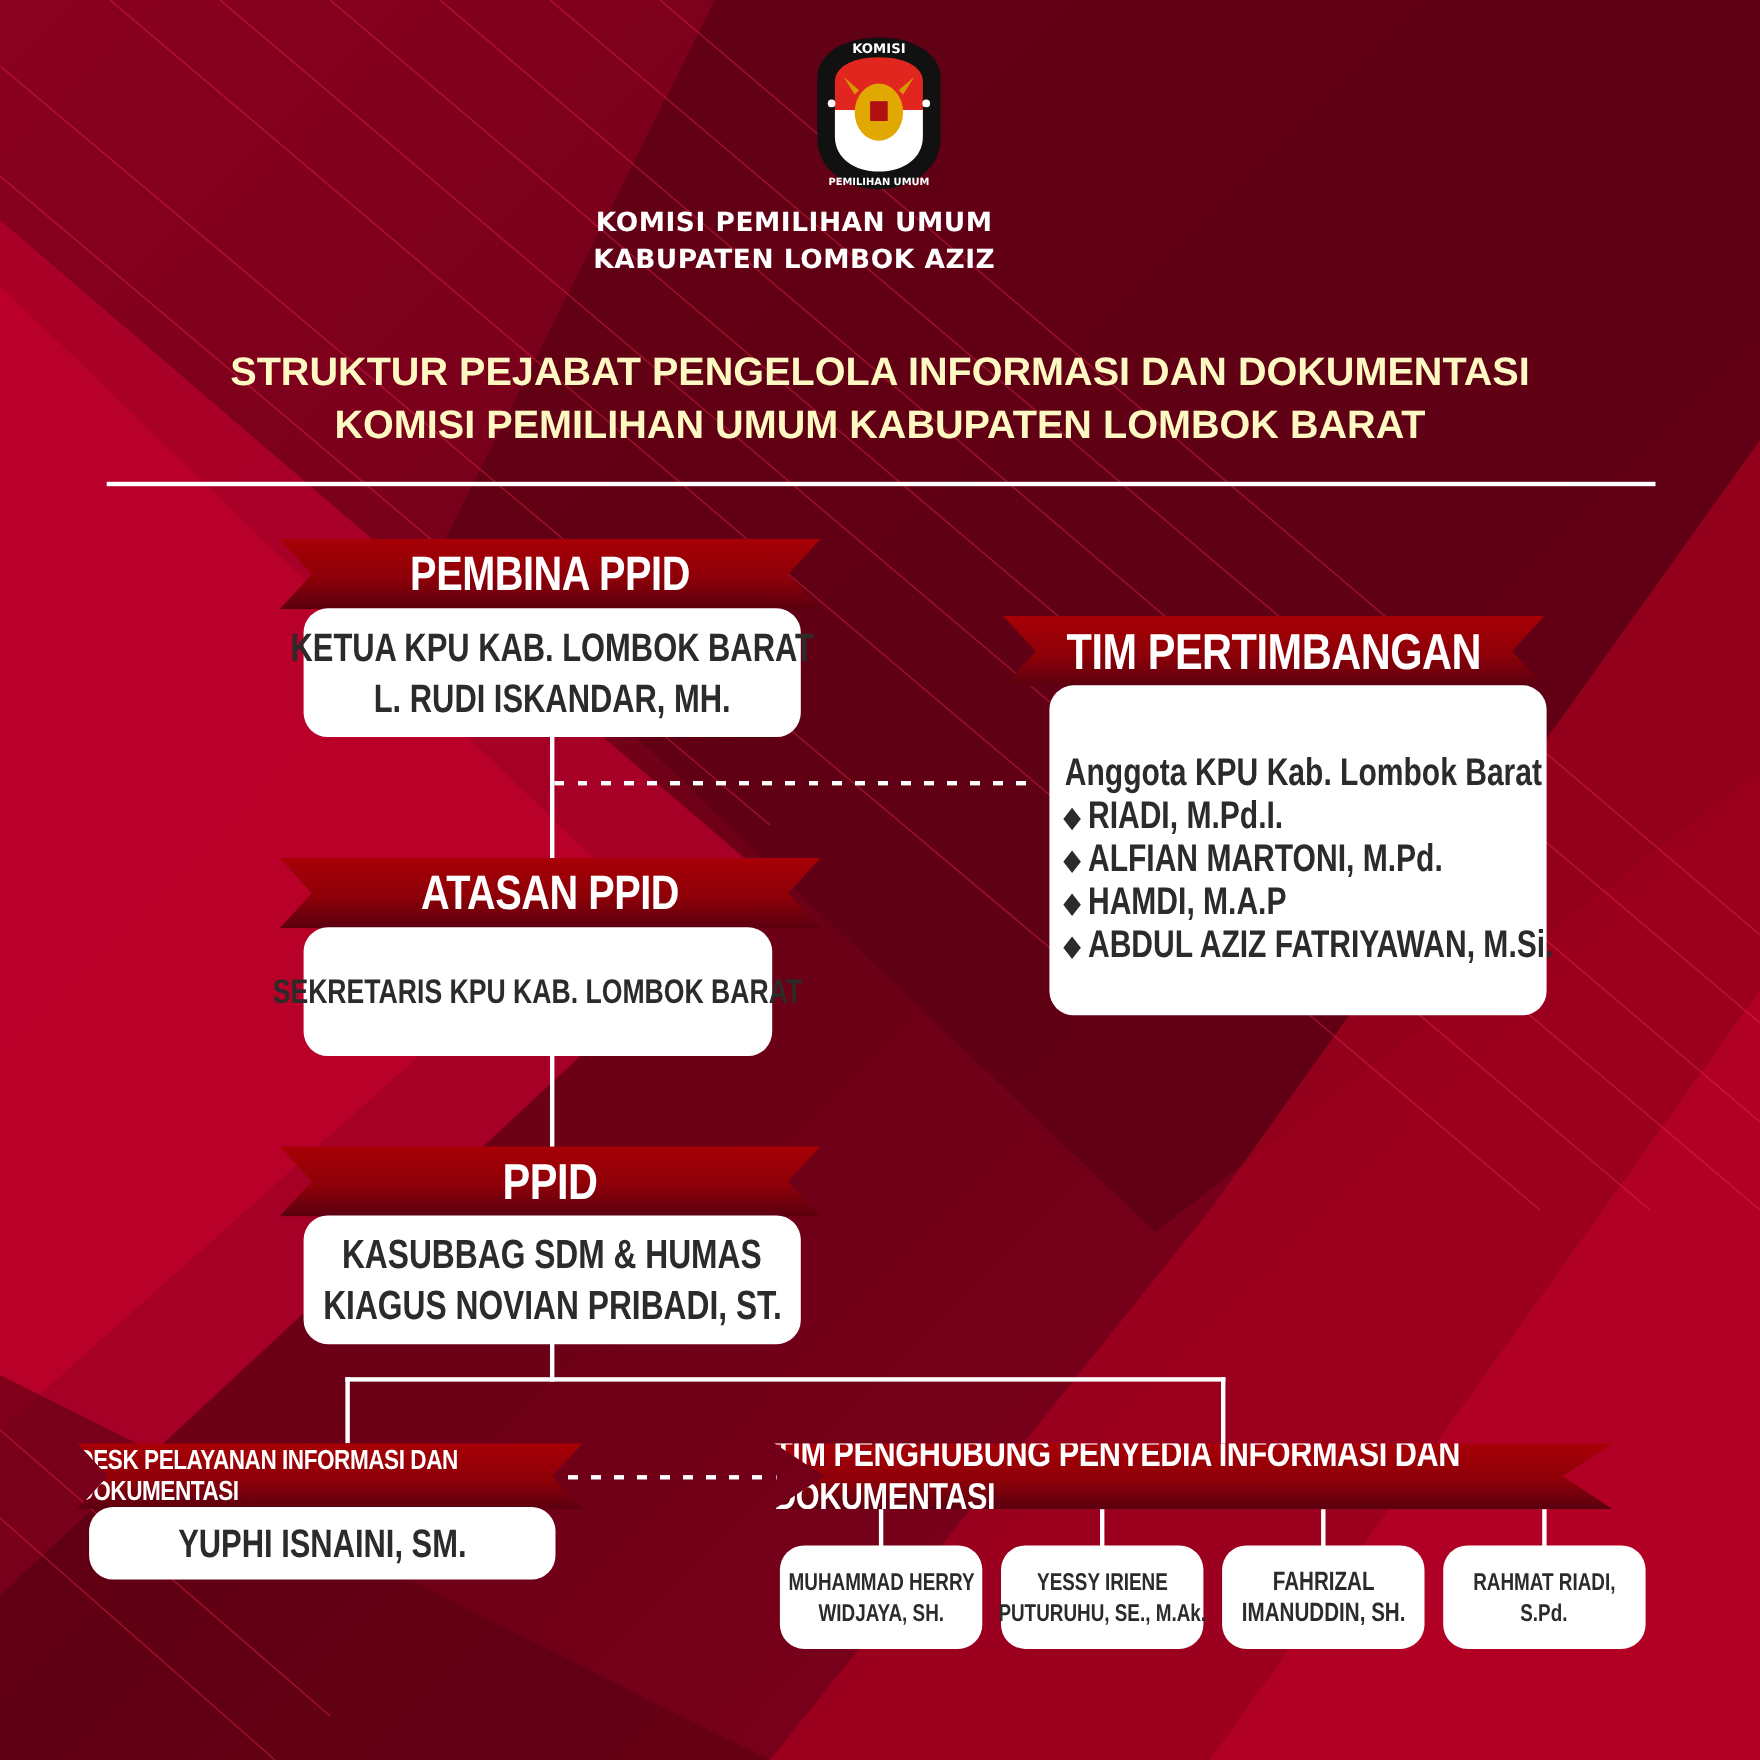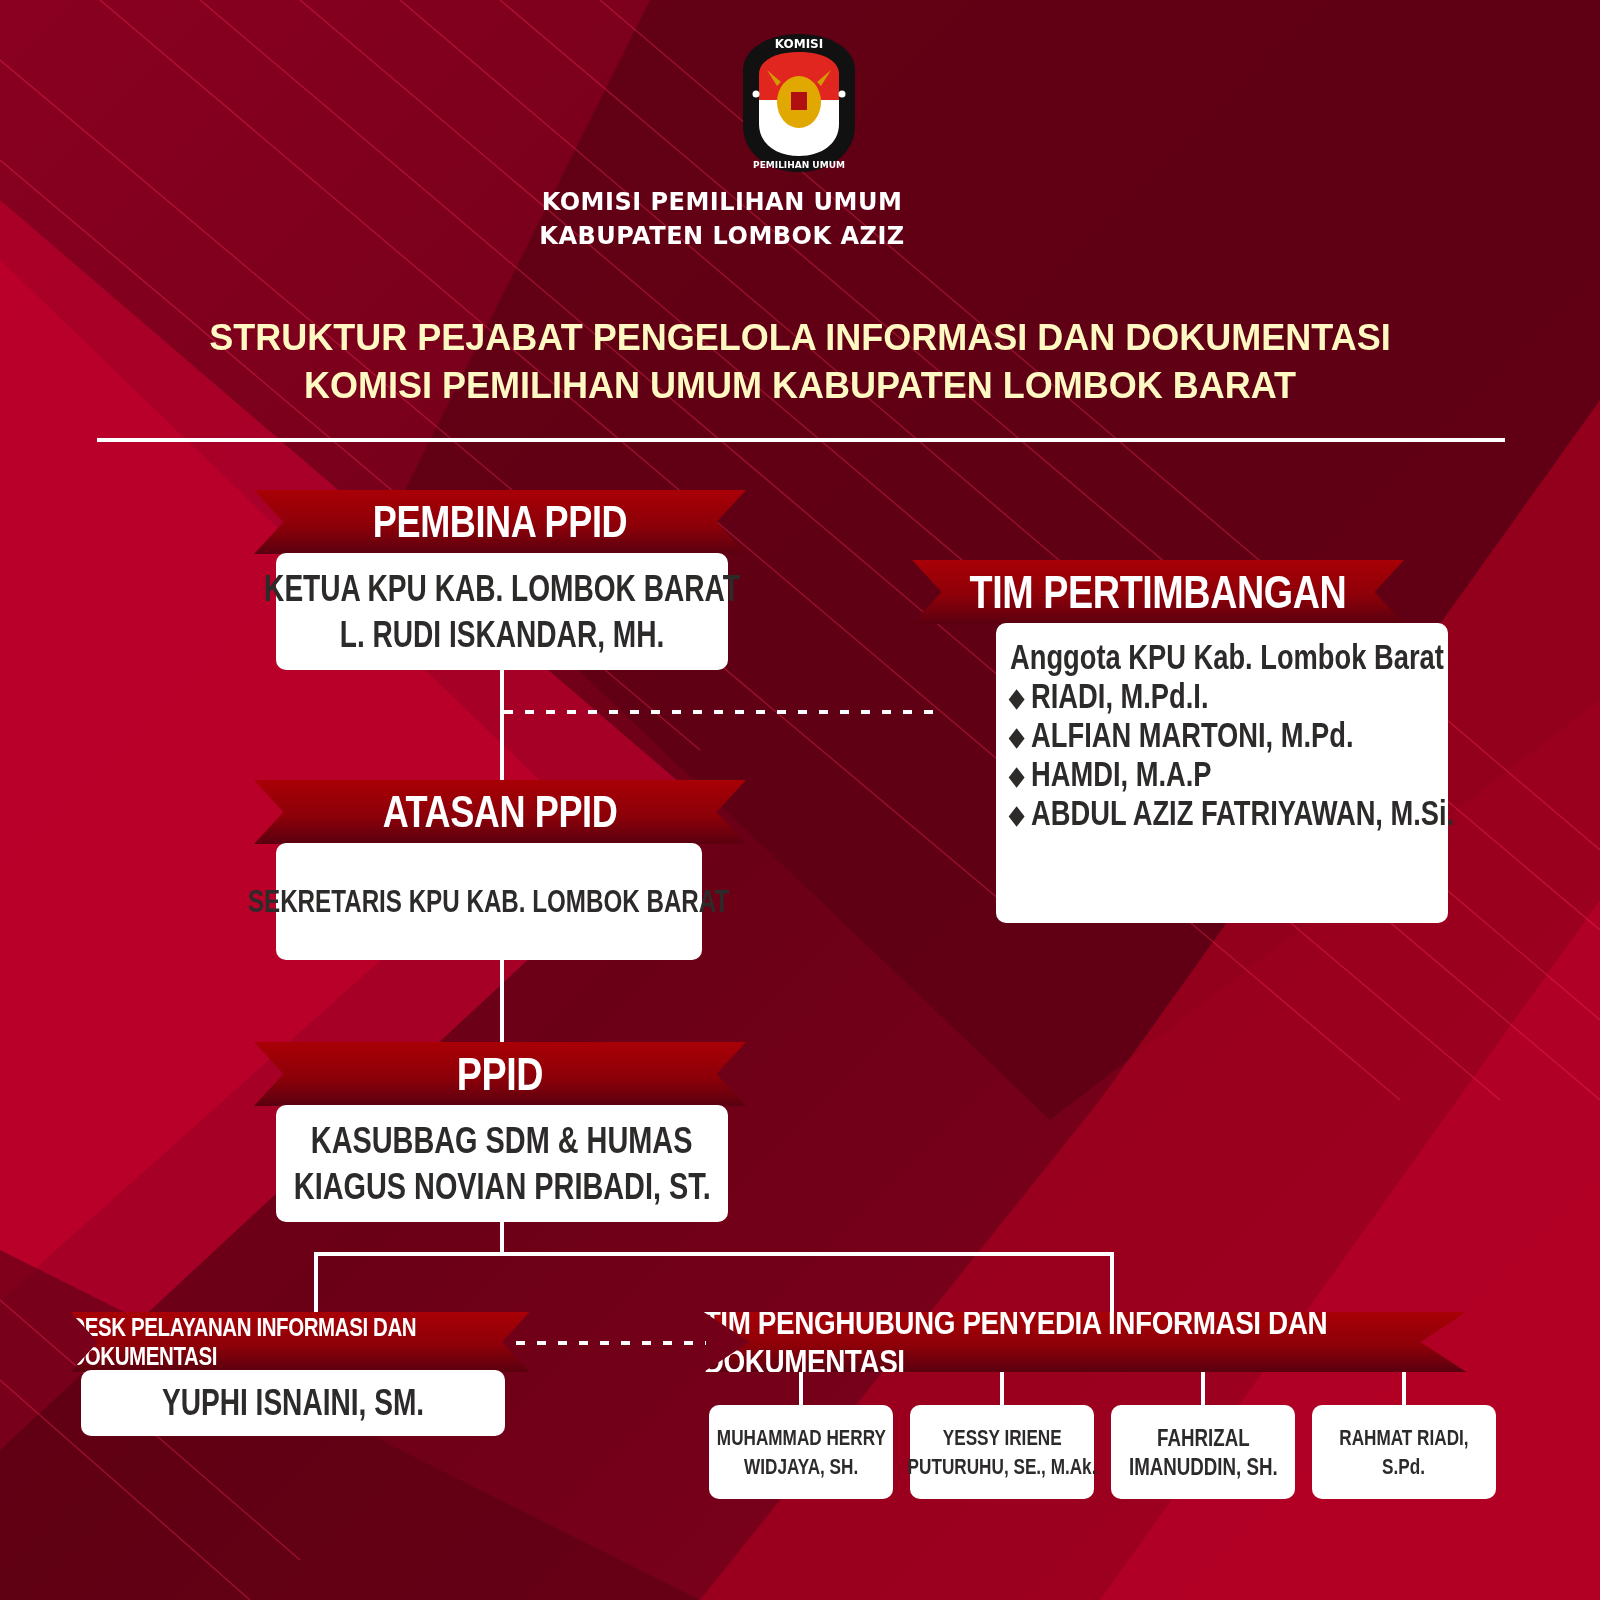--- a/index.html
+++ b/index.html
@@ -33,21 +33,21 @@
     display: flex; align-items: center; justify-content: center;
     background: linear-gradient(to bottom, #a80006 0%, #8e0008 55%, #5a0010 100%);
     clip-path: polygon(0 0, 100% 0, 94% 50%, 100% 100%, 0 100%, 6% 50%);
     letter-spacing: -0.5px;
     transform: scaleX(0.82);
   }
   .ribbon .txt { display: inline-block; }
 
   
   .box {
-    background: #fff; border-radius: 10px; color: #2d2a2a;
+    background: #fff; border-radius: 22px; color: #2d2a2a;
     font-family: "Liberation Sans", sans-serif; font-weight: bold;
     display: flex; flex-direction: column; align-items: center; justify-content: center;
     text-align: center;
   }
   .box .line { display: block; white-space: nowrap; }
   .narrow { display: inline-block; transform: scaleX(0.78); transform-origin: center; }
 
   .tp-box { align-items: flex-start; padding-left: 14px; box-sizing: border-box; justify-content: flex-start; padding-top: 14px; }
   .tp-box .line { transform: scaleX(0.78); transform-origin: left center; }
   .tp-member { display: flex; align-items: center; }
@@ -131,21 +131,21 @@
   <span class="txt">PEMBINA PPID</span>
 </div>
 <div class="abs box" style="left:276px; top:553px; width:452px; height:117px; font-size:36px; line-height:46px;">
   <span class="line"><span class="narrow">KETUA KPU KAB. LOMBOK BARAT</span></span>
   <span class="line"><span class="narrow">L. RUDI ISKANDAR, MH.</span></span>
 </div>
 
 <div class="abs ribbon" style="left:858px; top:560px; width:600px; height:64px; font-size:46px;">
   <span class="txt">TIM PERTIMBANGAN</span>
 </div>
-<div class="abs box tp-box" style="left:996px; top:623px; width:452px; height:300px; font-size:35px; line-height:39px;">
+<div class="abs box tp-box" style="left:954px; top:623px; width:452px; height:300px; font-size:35px; line-height:39px;justify-content:center;">
   <span class="line">Anggota KPU Kab. Lombok Barat</span>
   <span class="line tp-member"><span class="diamond"></span><span>RIADI, M.Pd.I.</span></span>
   <span class="line tp-member"><span class="diamond"></span><span>ALFIAN MARTONI, M.Pd.</span></span>
   <span class="line tp-member"><span class="diamond"></span><span>HAMDI, M.A.P</span></span>
   <span class="line tp-member"><span class="diamond"></span><span>ABDUL AZIZ FATRIYAWAN, M.Si.</span></span>
 </div>
 
 <div class="abs ribbon" style="left:200px; top:780px; width:600px; height:64px; font-size:44px;">
   <span class="txt">ATASAN PPID</span>
 </div>

